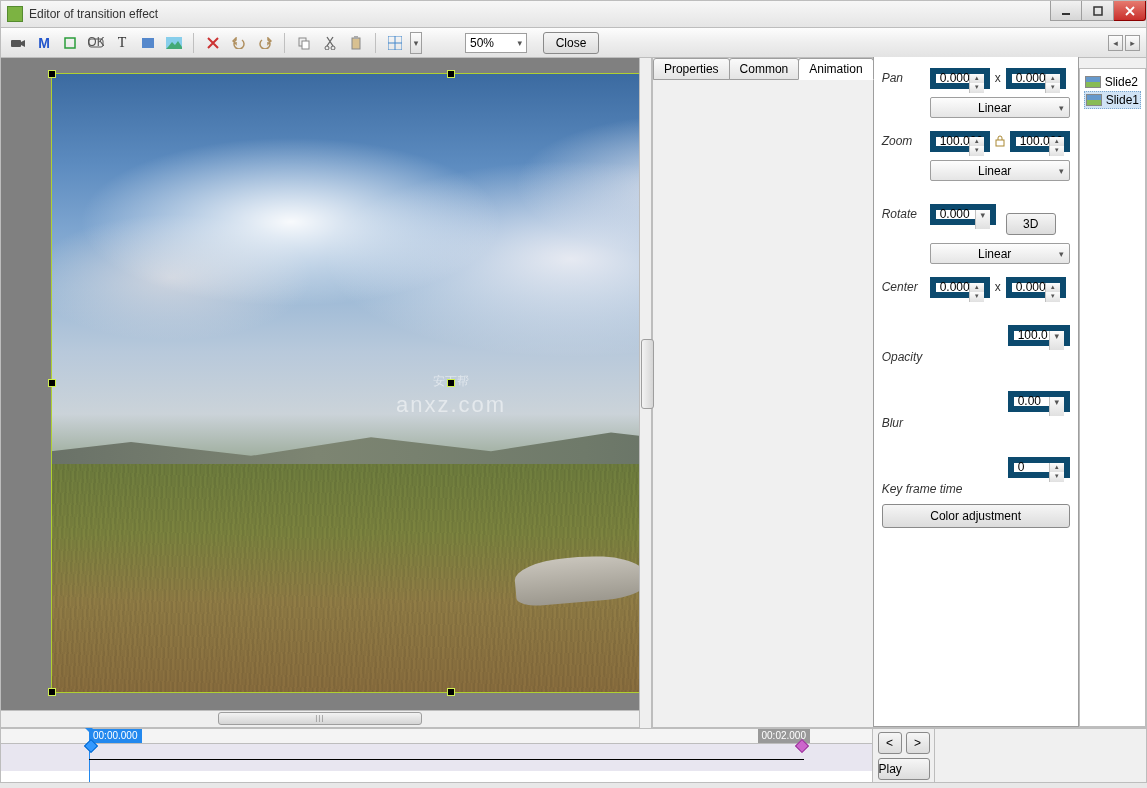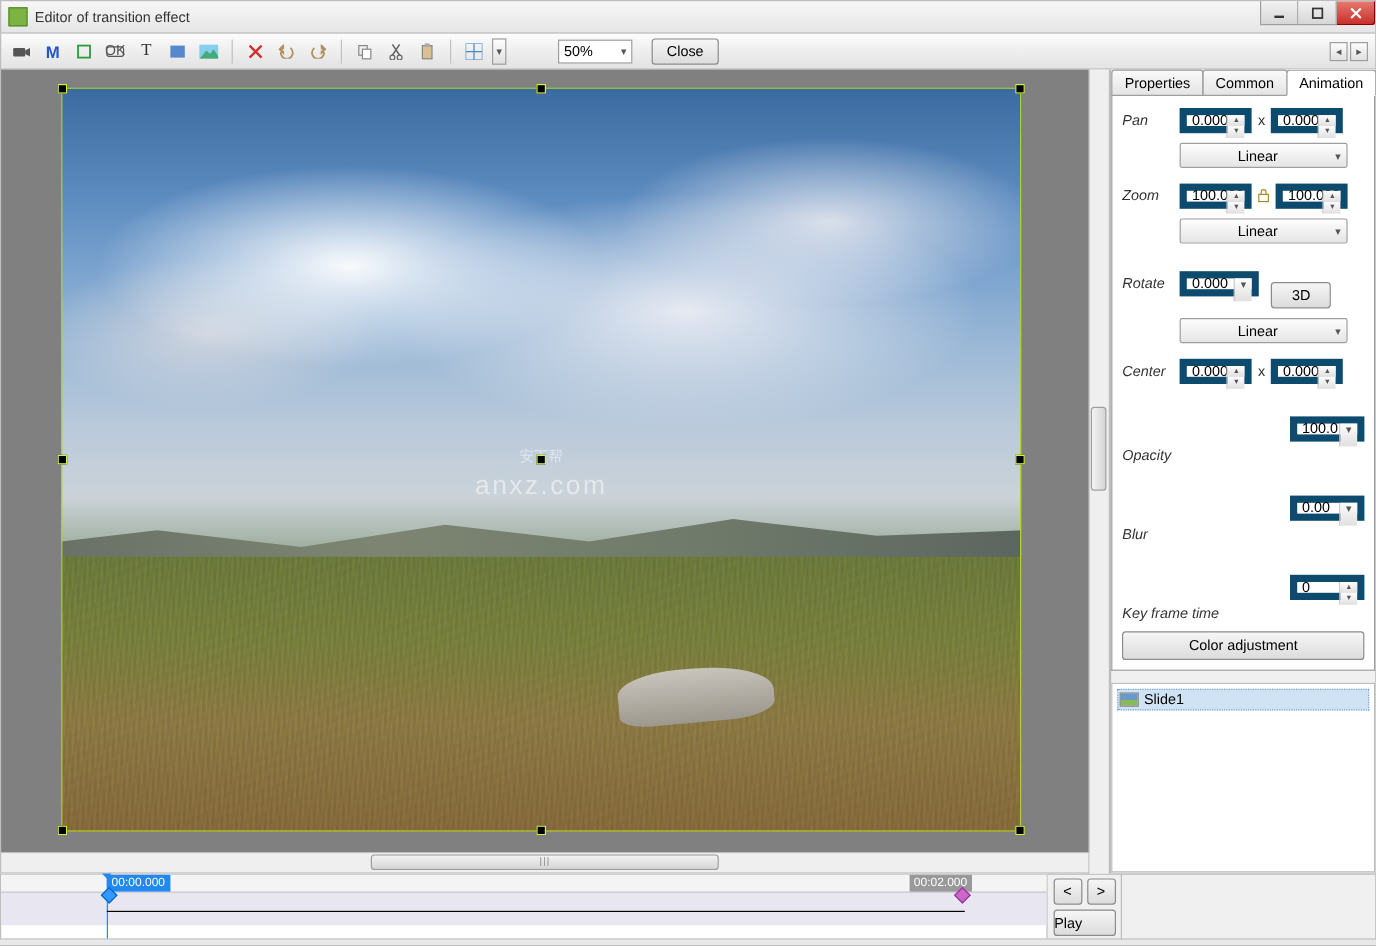--- a/index.html
+++ b/index.html
@@ -45,21 +45,21 @@
 .watermark .small { font-size:22px; display:block; letter-spacing: 2px;}
 
 .sel-frame { position:absolute; left:50px; top:15px; width:800px; height:620px; border: 1px solid #b0d030; pointer-events:none;}
 .handle { position:absolute; width:8px; height:8px; background:#000; border:1px solid #d0f050; }
 .h-tl{left:-4px;top:-4px}.h-tm{left:50%;top:-4px;margin-left:-4px}.h-tr{right:-4px;top:-4px}
 .h-ml{left:-4px;top:50%;margin-top:-4px}.h-mr{right:-4px;top:50%;margin-top:-4px}
 .h-bl{left:-4px;bottom:-4px}.h-bm{left:50%;bottom:-4px;margin-left:-4px}.h-br{right:-4px;bottom:-4px}
 .h-c{left:50%;top:50%;margin:-4px 0 0 -4px;}
 
 
-.sidepanel { flex: 1; background: #f0f0f0; border: 1px solid #bdbdbd; border-left: 1px solid #bdbdbd; border-top:none; display:flex; flex-direction:column; }
+.sidepanel { flex: 1; background: #f0f0f0; border: 1px solid #bdbdbd; border-left: 1px solid #bdbdbd; border-top:none; display:flex; flex-direction:row; }
 .tabs { display: flex; height: 22px; background: #e8e8e8; }
 .tab { padding: 3px 10px; border: 1px solid #9e9e9e; background: linear-gradient(to bottom,#fafafa,#e4e4e4); border-top-left-radius:3px; border-top-right-radius:3px; margin-right:-1px; position:relative;}
 .tab.active { background: #fff; border-bottom-color: #fff; z-index: 1; }
 .tab-body { background: #fff; border: 1px solid #9e9e9e; border-top:none; margin-top:-1px; padding: 10px 8px 8px 8px; }
 .prop-row { display: flex; align-items: center; margin-bottom: 8px; min-height: 22px; }
 .prop-label { width: 48px; color: #333; font-style: italic; }
 .prop-label.wide { width: 92px; margin-top: 44px; }
 .num-input { display: flex; align-items: center; height: 21px; border: 6px solid #0c4a6e; background: #fff; width: 60px; padding-left: 4px; position:relative;}
 .num-input .spin { width: 15px; height: 19px; border-left: 1px solid #c0c0c0; display:flex; flex-direction:column; position:absolute; right:0; top:0; }
 .num-input .spin div{ flex:1; font-size:7px; text-align:center; color:#555; background:linear-gradient(to bottom,#fdfdfd,#e0e0e0);}
@@ -364,20 +364,24 @@
             <div class="spin">
               <div>▴</div>
               <div>▾</div>
             </div>
           </div>
       </div>
       <div class="full-btn">Color adjustment</div>
     </div>
 
     <div class="slide-list">
+      <div class="slide-item">
+        <div class="thumb-icon"></div>
+        <span>Slide2</span>
+      </div>
       <div class="slide-item selected">
         <div class="thumb-icon"></div>
         <span>Slide1</span>
       </div>
     </div>
   </div>
 </div>
 
 <div class="bottom-row">
   <div class="timeline">

